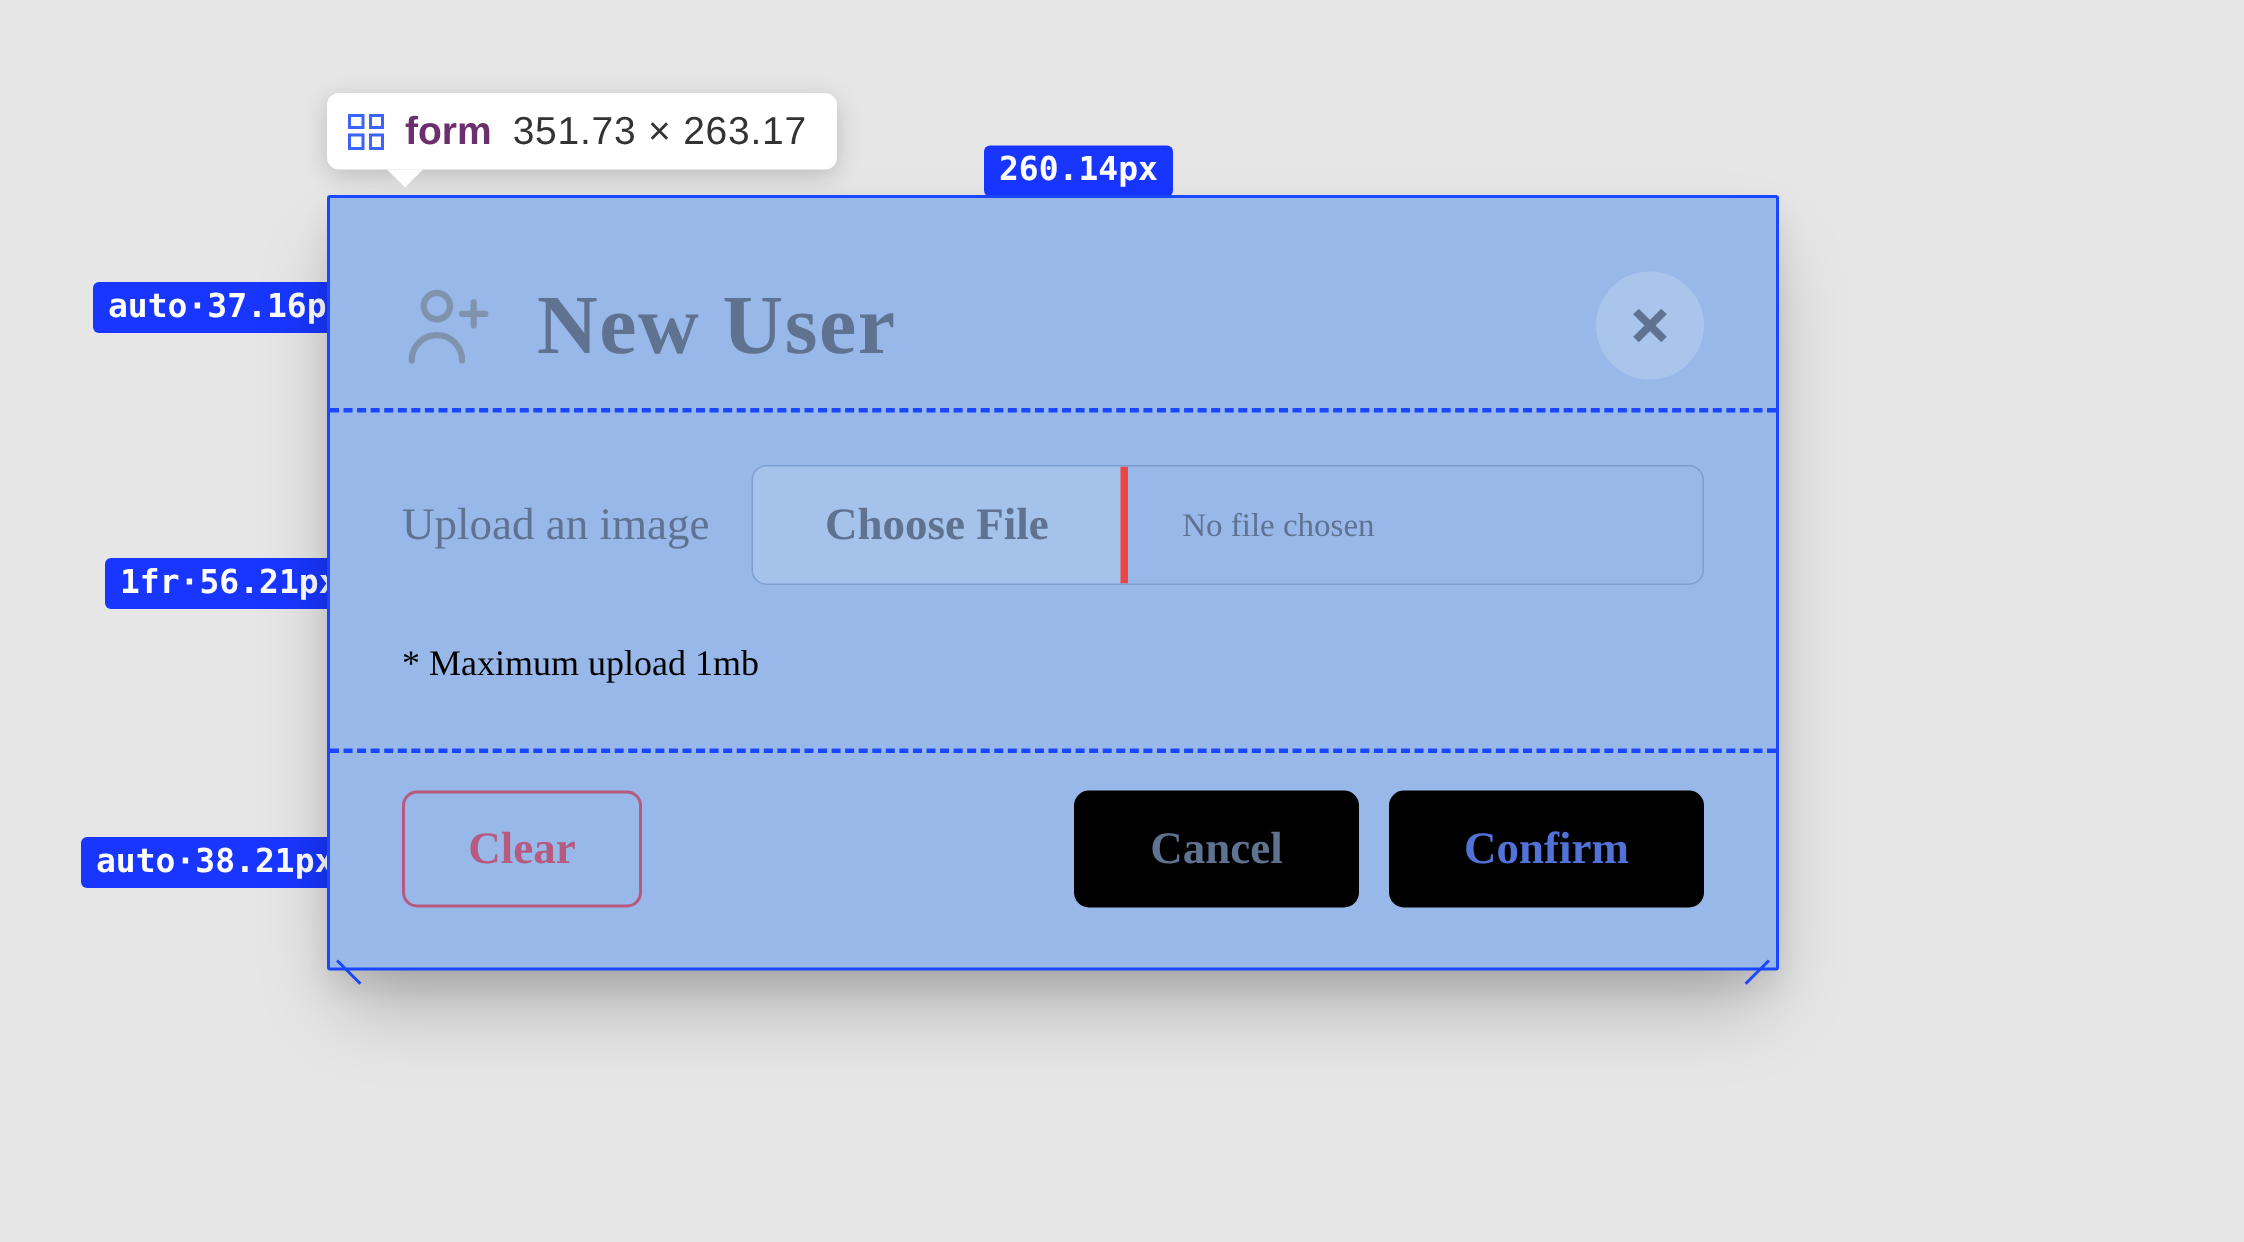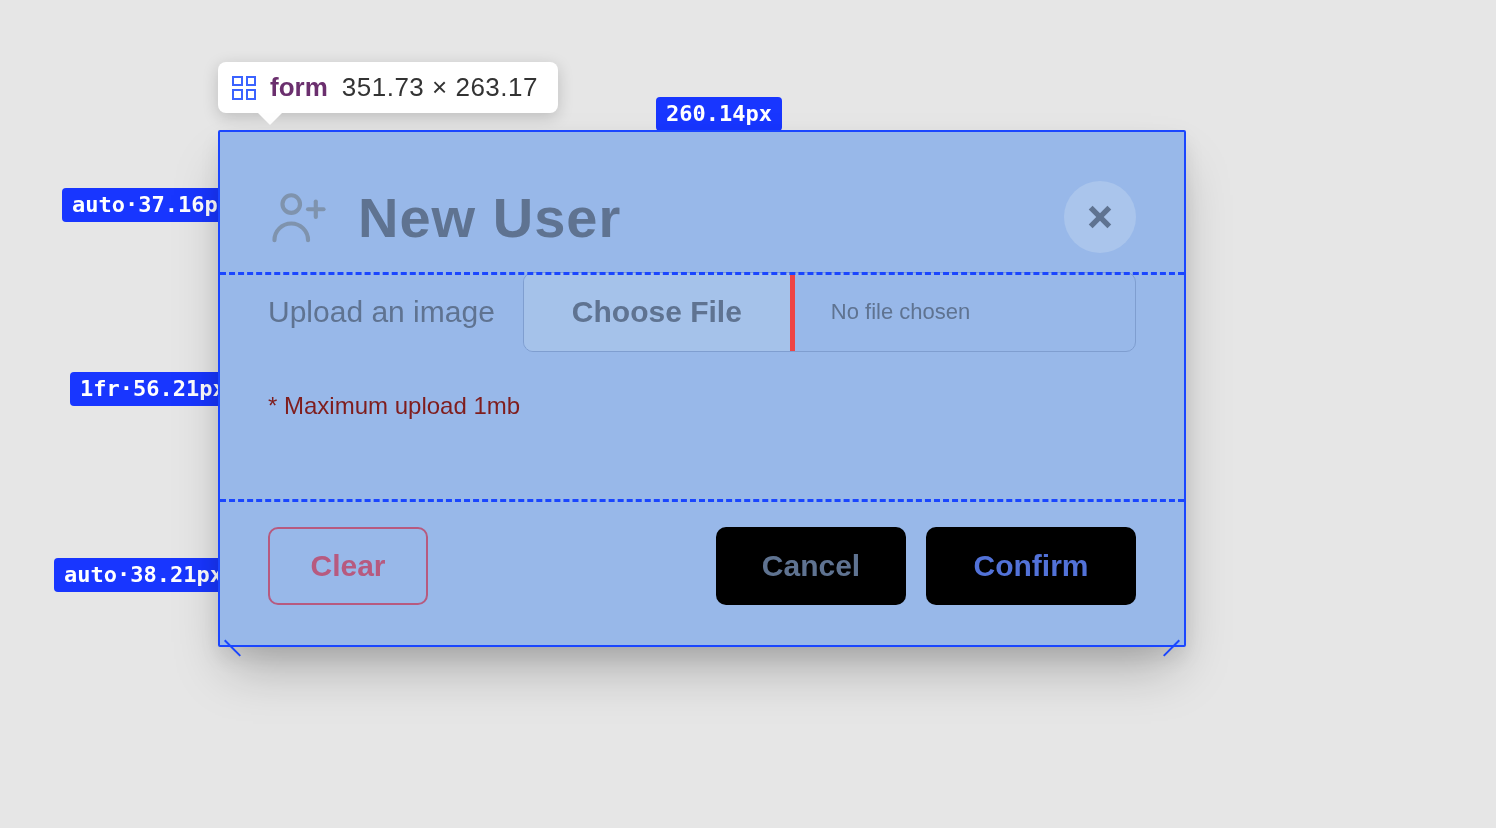--- a/index.html
+++ b/index.html
@@ -19,20 +19,21 @@
     width: 968px;
     height: 517px;
     background: #98b8e9;          
     border: 2px solid #1a46ff;
     border-radius: 2px;
     box-shadow: 0 30px 50px -10px rgba(0,0,0,.25),
                 0 10px 20px rgba(0,0,0,.08);
     display: grid;
     grid-template-rows: 140px 1fr 150px;
     padding: 0 48px;
+    font-family: Liberation Serif, serif;
   }
   .row-sep {
     border-top: 3px dashed #1a46ff;
     position: absolute;
     left: 0; right: 0;
   }
   .sep1 { top: 140px; }
   .sep2 { top: 367px; }
 
   
@@ -56,21 +57,21 @@
     background: #aac5ec;
     display:flex;align-items:center;justify-content:center;
     cursor:pointer;
   }
   .close-btn svg { width: 32px; height: 32px; stroke:#5f7391; stroke-width:4; }
 
   
   .body {
     display:flex;
     flex-direction:column;
-    justify-content:flex-start;
+    justify-content:center;
     gap: 40px;
   }
   .upload-row {
     display:flex;
     align-items:center;
     gap: 28px;
   }
   .upload-label {
     font-size: 30px;
     color:#5f7391;
@@ -97,21 +98,21 @@
   }
   .file-status {
     flex:1;
     display:flex;align-items:center;
     padding-left:36px;
     font-size:22px;
     color:#5f7391;
   }
   .hint {
     font-size:24px;
-    color:#7f1d1d;
+    color:#000000;
   }
 
   
   .footer {
     display:flex;
     align-items:center;
     padding-bottom: 8px;
   }
   .btn {
     height:78px;

